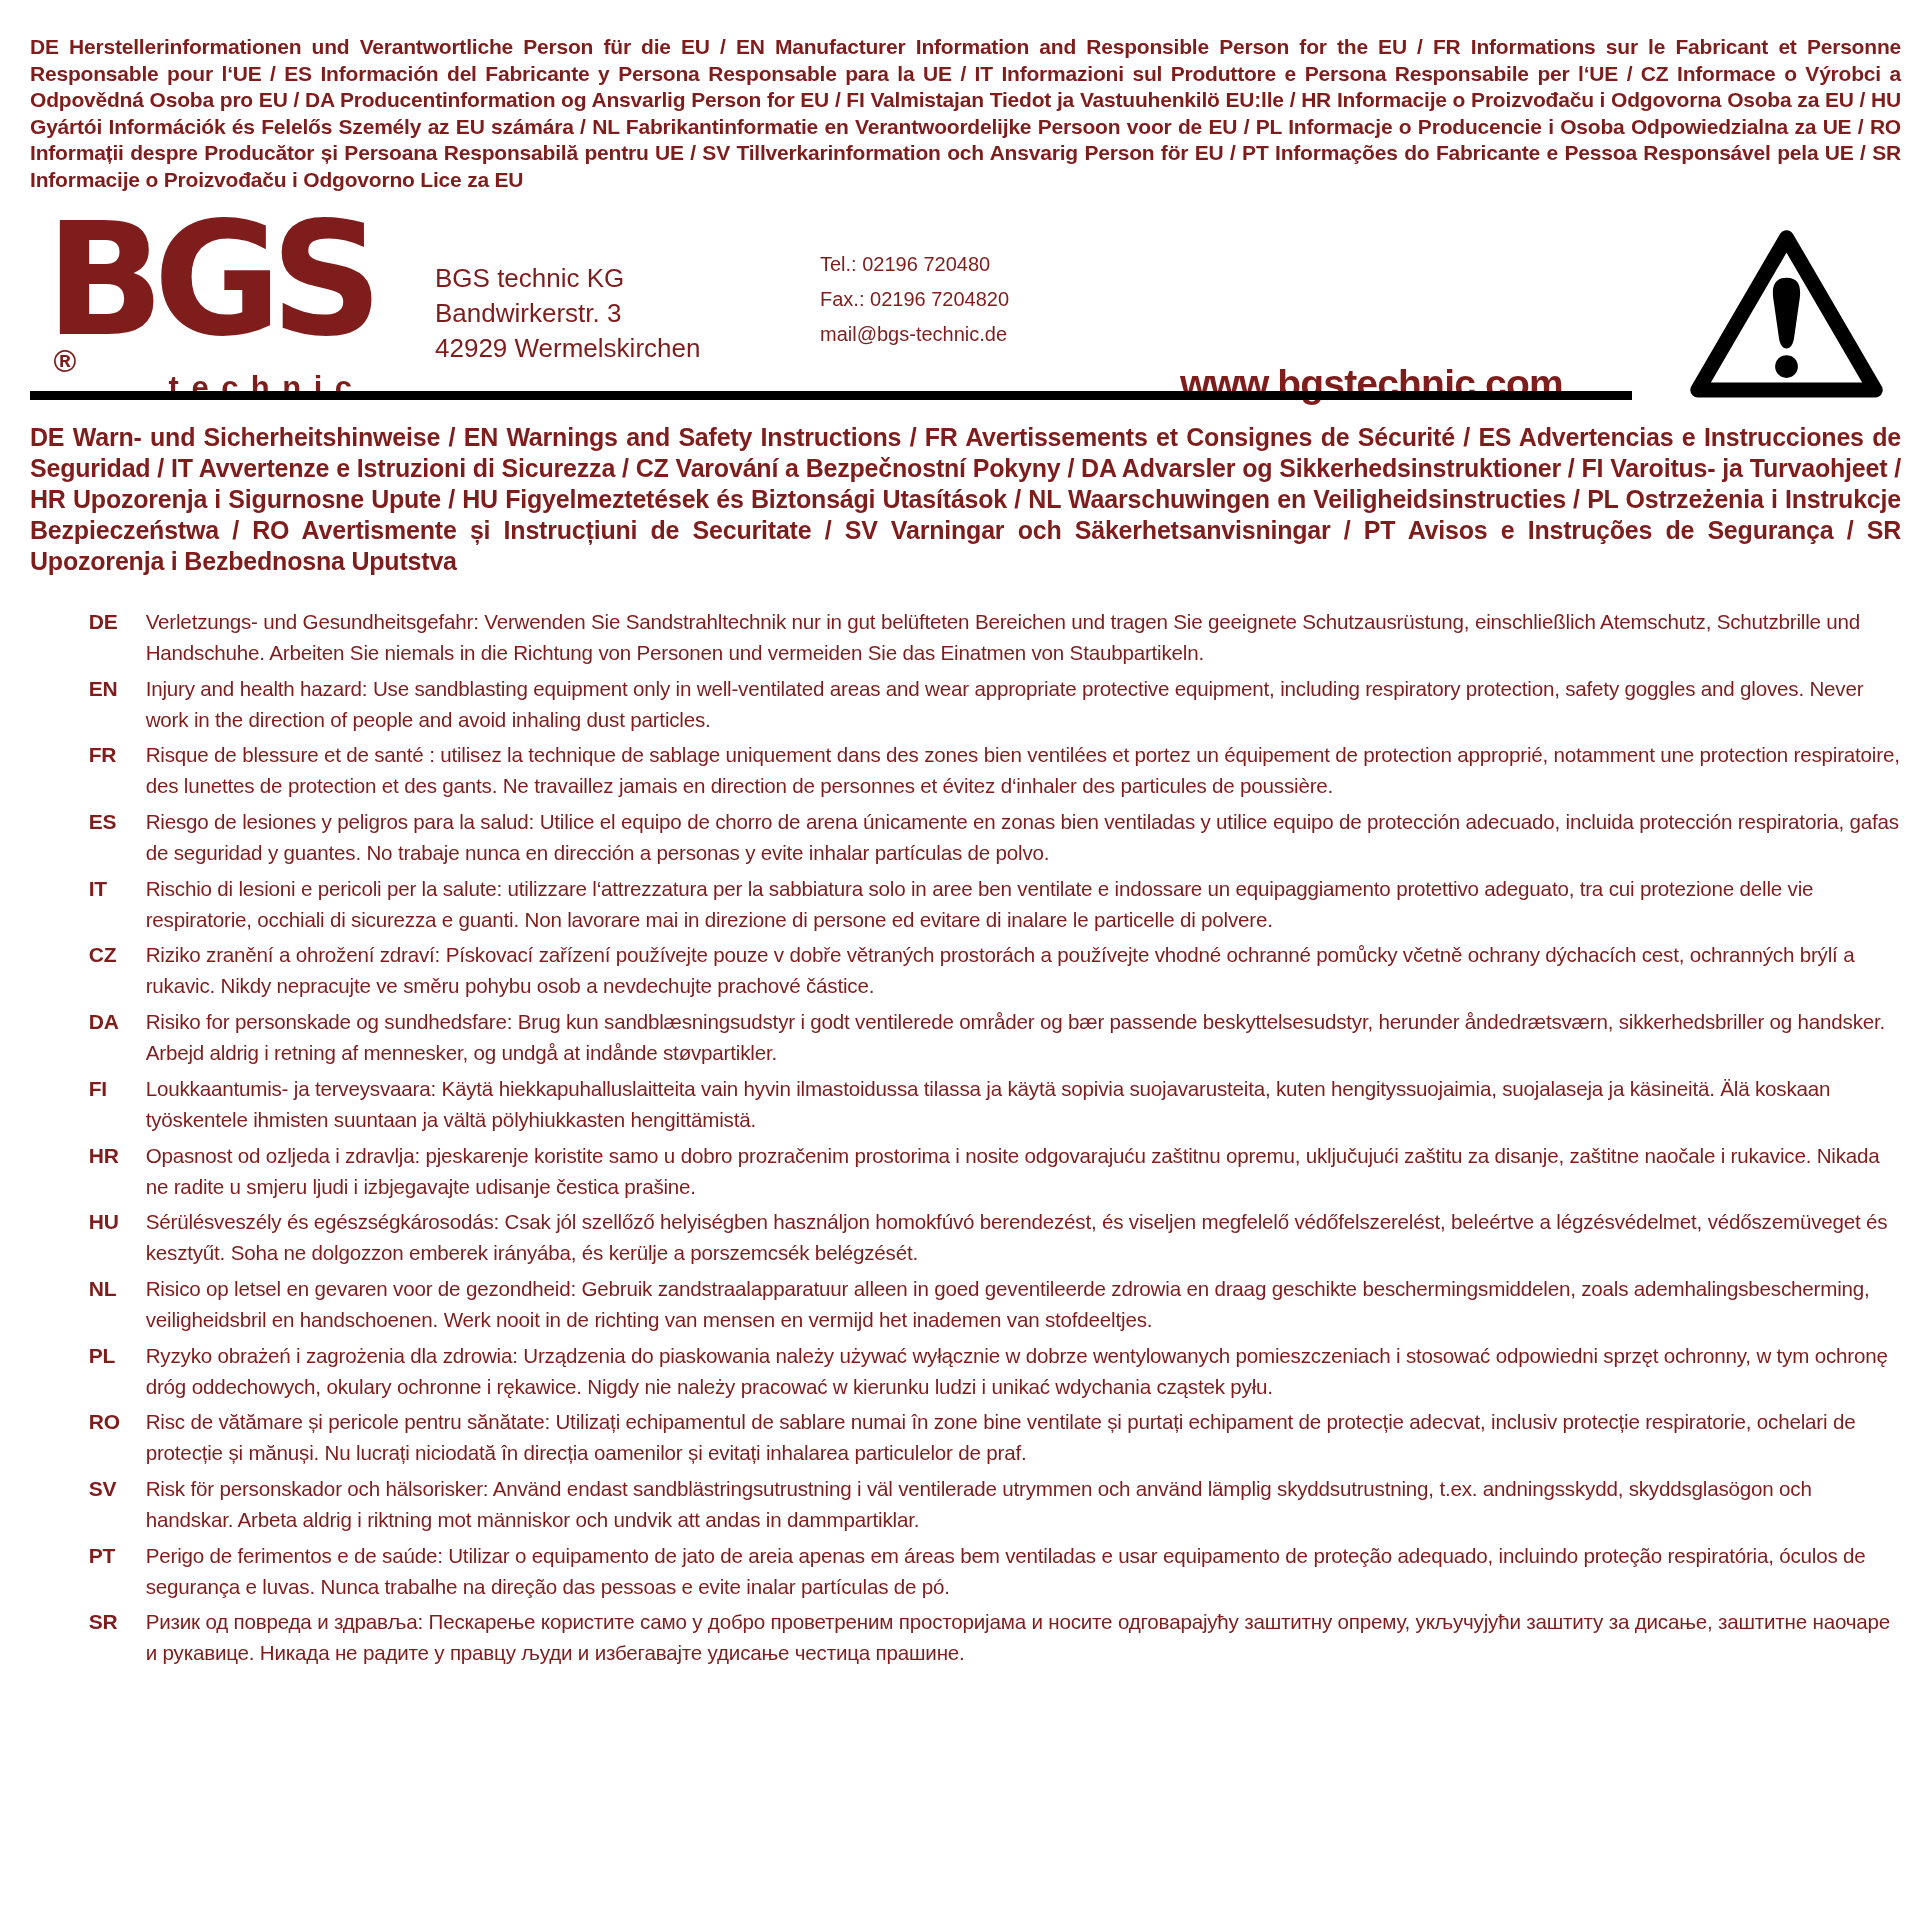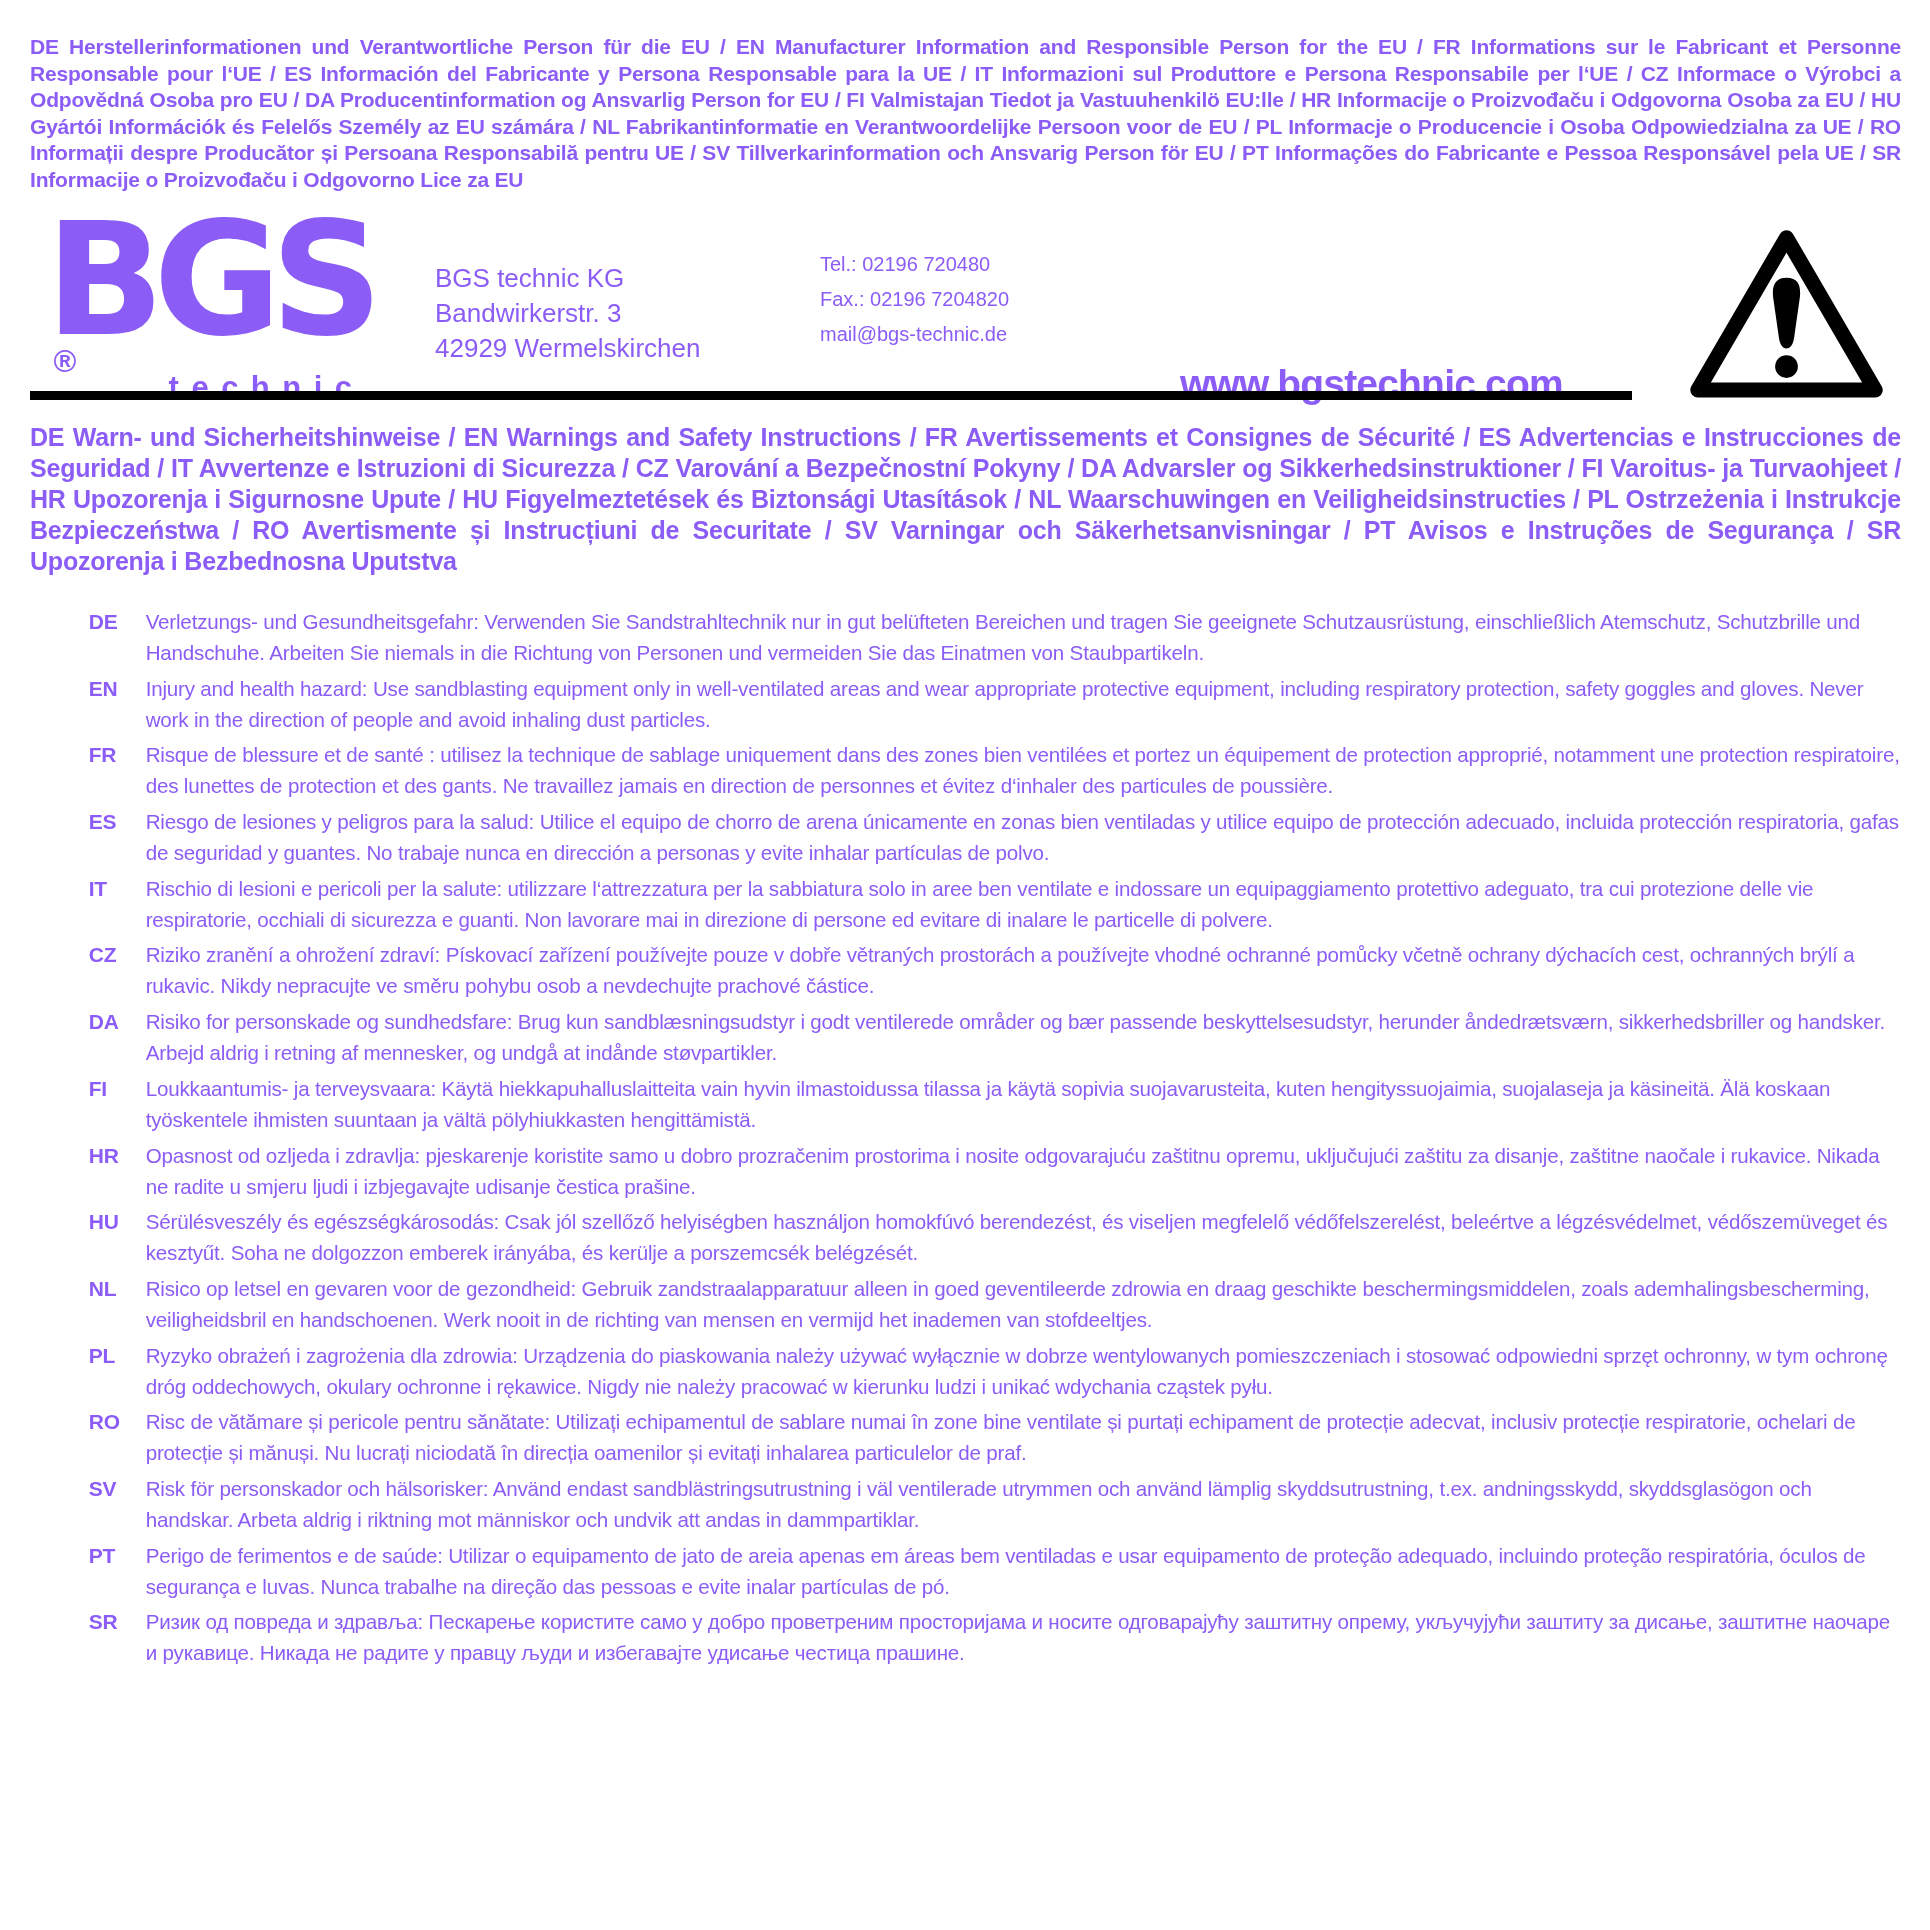--- a/index.html
+++ b/index.html
@@ -1,21 +1,21 @@
 <!DOCTYPE html>
 <html style="font-size:12.5px"><head>
 <meta charset="utf-8">
 <style>
   html, body { margin: 0; padding: 0; background: #e8e8e8; }
   .page {
     position: relative;
     width: 1930px;
     height: 1930px;
     background: #ffffff;
-    color: #8b5cf6;
+    color: #7f1d1d;
     font-family: "Liberation Sans", "DejaVu Sans", sans-serif;
     overflow: hidden;
   }
 
   
   .header-para {
     position: absolute;
     left: 30px; top: 34px;
     width: 1871px;
     font-size: 21px;

